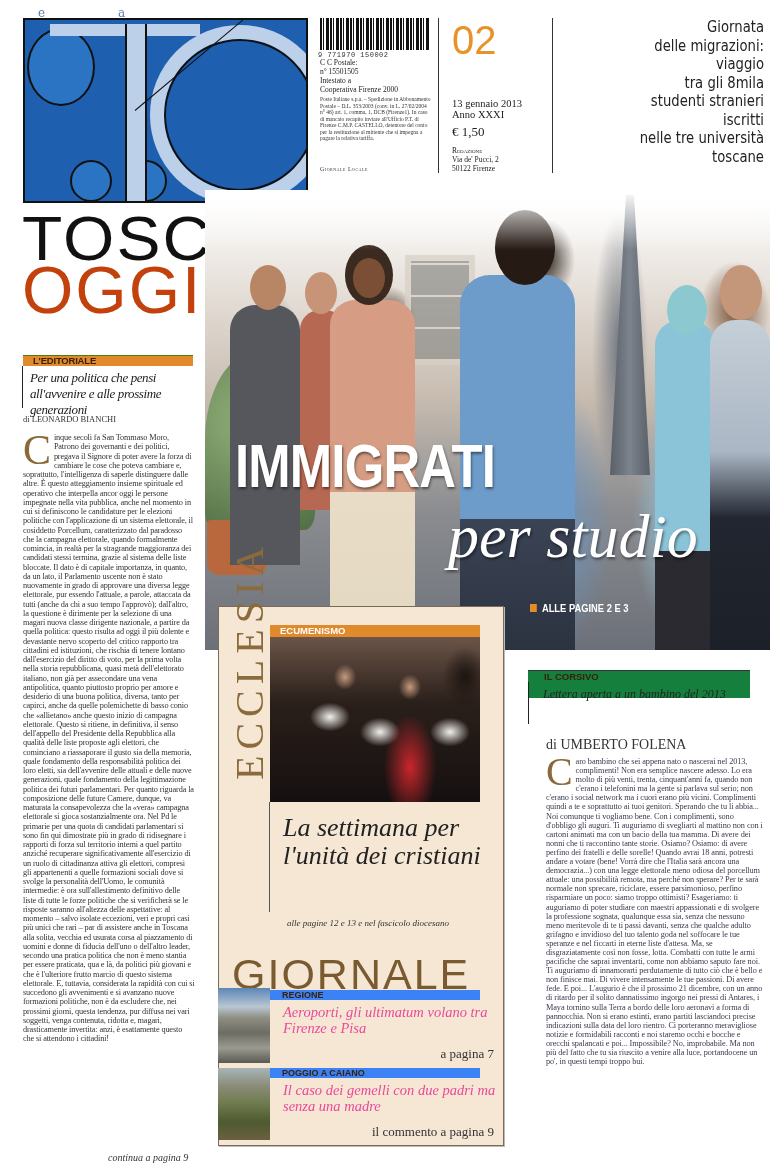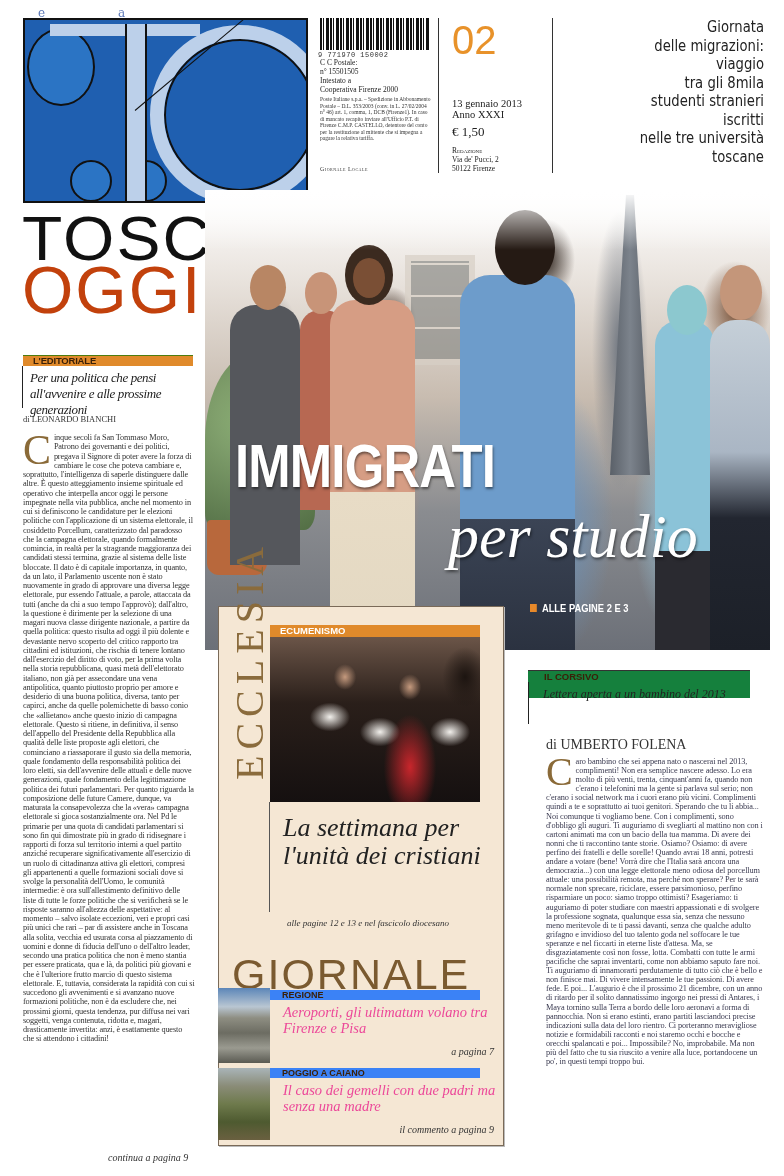--- a/index.html
+++ b/index.html
@@ -100,21 +100,21 @@
   .ecc-rule { position: absolute; left: 269px; top: 802px; width: 1px; height: 110px; background: #555; }
   .ecc-head { position: absolute; left: 283px; top: 814px; width: 215px; font-style: italic; font-size: 26px; line-height: 28px; color: #222; }
   .ecc-pages { position: absolute; left: 287px; top: 918px; font-style: italic; font-size: 9px; color: #333; }
 
   .giornale-title { position: absolute; left: 232px; top: 953px; font-family: "Liberation Sans", sans-serif; font-size: 43px; letter-spacing: 2px; color: #7a5a30; line-height: 1; }
   .g-tag { position: absolute; left: 270px; width: 210px; height: 10px; background: #3b82f6; font-family: "Liberation Sans", sans-serif; font-weight: bold; font-size: 9px; line-height: 10px; color: #3a2008; padding-left: 12px; }
   .g-photo { position: absolute; left: 218px; width: 52px; }
   .g-photo-1 { top: 988px; height: 75px; background: linear-gradient(180deg, #5c86b8 0%, #b9c6d2 25%, #8e8e82 40%, #6c6c62 60%, #9a9a90 80%, #5a5a52 100%); }
   .g-photo-2 { top: 1068px; height: 72px; background: linear-gradient(180deg, #a9b4b8 0%, #8a8c78 25%, #6e7a4c 50%, #4e5a30 75%, #6a6040 100%); }
   .g-head { position: absolute; left: 283px; width: 220px; font-style: italic; font-size: 14.5px; line-height: 16px; color: #ec4899; }
-  .g-page { position: absolute; right: 290px; font-style: italic; font-size: 10px; color: #333; }
+  .g-page { position: absolute; right: 290px; font-size: 13px; color: #333; }
 
   
   .cor-tag { position: absolute; left: 528px; top: 670px; width: 222px; height: 28px; background: #15803d; border-top: 1px solid #333; font-family: "Liberation Sans", sans-serif; font-weight: bold; font-size: 9.5px; line-height: 11px; color: #3a2008; padding-left: 16px; }
   .cor-rule { position: absolute; left: 528px; top: 682px; width: 1px; height: 42px; background: #222; }
   .cor-title { position: absolute; left: 543px; top: 687px; width: 210px; font-style: italic; font-size: 12px; line-height: 14px; color: #222; }
   .cor-byline { position: absolute; left: 546px; top: 737px; font-size: 14px; color: #333; }
   .cor-body { position: absolute; left: 546px; top: 757px; width: 218px; font-size: 8.3px; line-height: 9.1px; color: #3a3a50; letter-spacing: -0.1px; }
   .cor-body .dropcap { font-size: 40px; line-height: 30px; }
 </style>
 </head>

